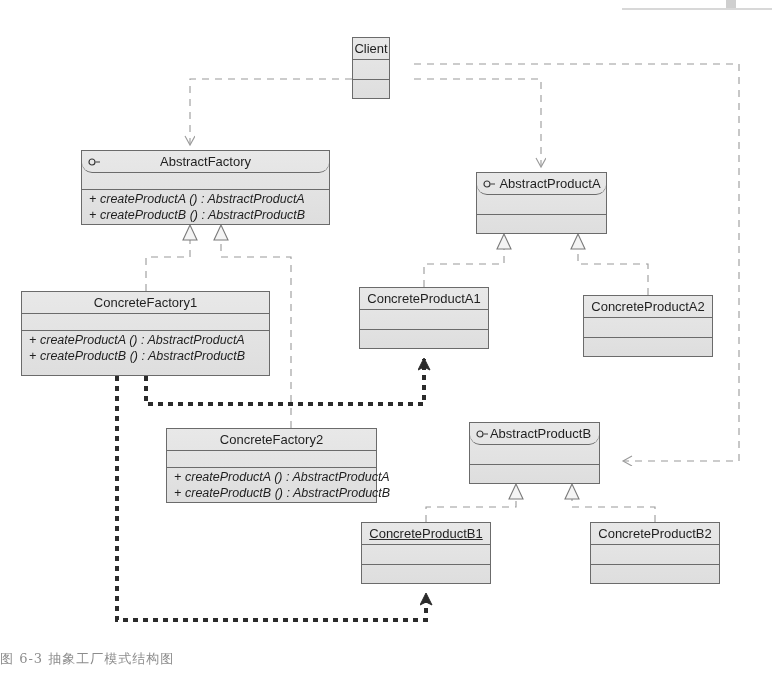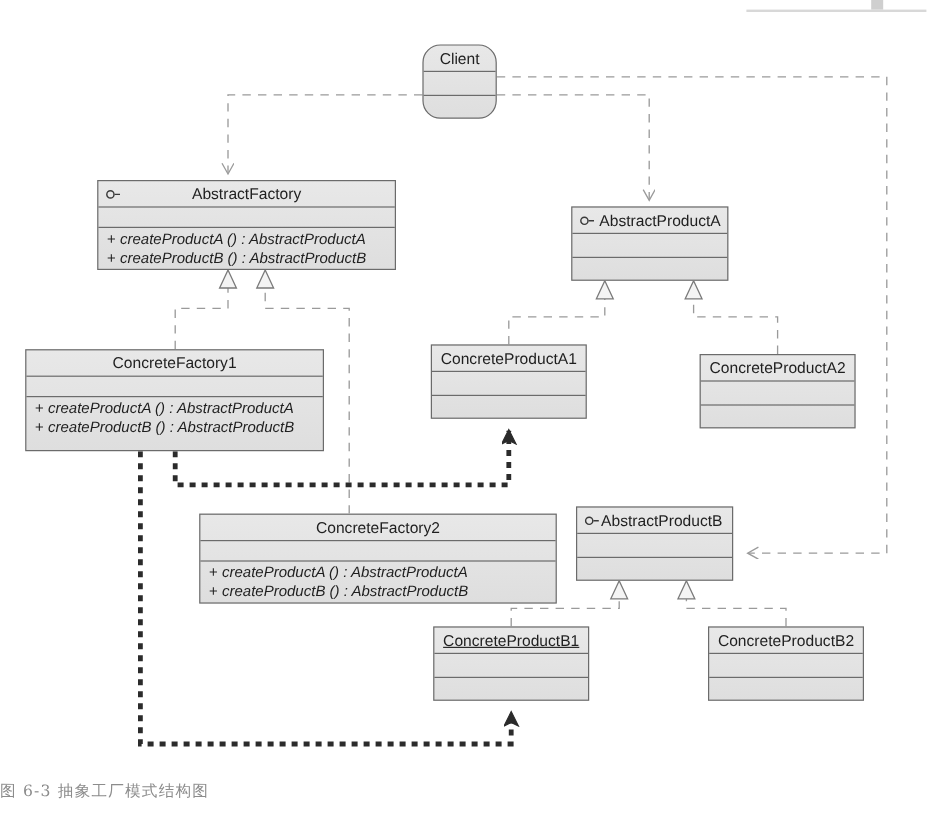--- a/index.html
+++ b/index.html
@@ -41,20 +41,21 @@
     line-height: 21px;
     border-bottom: 1px solid #6b6b6b;
     text-align: center;
     font-size: 13px;
     color: #1f1f1f;
     white-space: nowrap;
     position: relative;
   }
   .uml-name.has-stereo {
     text-align: center;
+    border-radius: 10px;
   }
   .stereo-icon {
     position: absolute;
     left: 6px;
     top: 50%;
     transform: translateY(-50%);
     width: 13px;
     height: 9px;
     pointer-events: none;
   }
@@ -152,21 +153,21 @@
       <path d="M516,484 L509,499 L523,499 Z"></path>
       <path d="M572,484 L565,499 L579,499 Z"></path>
     </g>
 
     <g stroke="#2b2b2b" stroke-width="4" fill="none" stroke-dasharray="5,5" stroke-linecap="butt">
       <path d="M146,366 L146,404 L424,404 L424,359" marker-end="url(#bold-arrow)"></path>
       <path d="M117,366 L117,620 L426,620 L426,594" marker-end="url(#bold-arrow)"></path>
     </g>
   </svg>
 
-  <div class="uml-box" style="left:352px; top:37px; width:62px; height:62px;border-radius:15px;">
+  <div class="uml-box" style="left:352px; top:37px; width:38px; height:62px;">
     <div class="uml-name">Client</div>
     <div class="uml-attrs" style="height:20px;"></div>
     <div class="uml-ops" style="height:19px;"></div>
   </div>
 
   <div class="uml-box" style="left:81px; top:150px; width:249px; height:75px;">
     <div class="uml-name has-stereo">
       <svg class="stereo-icon" viewBox="0 0 13 9">
         <circle cx="4" cy="4.5" r="3" fill="none" stroke="#3a3a3a" stroke-width="1.2"></circle>
         <line x1="7.5" y1="4.5" x2="12" y2="4.5" stroke="#3a3a3a" stroke-width="1.2"></line>
@@ -214,34 +215,34 @@
     <div class="uml-attrs" style="height:20px;"></div>
     <div class="uml-ops" style="height:19px;"></div>
   </div>
 
   <div class="uml-box" style="left:583px; top:295px; width:130px; height:62px;">
     <div class="uml-name">ConcreteProductA2</div>
     <div class="uml-attrs" style="height:20px;"></div>
     <div class="uml-ops" style="height:19px;"></div>
   </div>
 
-  <div class="uml-box" style="left:166px; top:428px; width:298px; height:75px;">
+  <div class="uml-box" style="left:166px; top:428px; width:211px; height:75px;">
     <div class="uml-name">ConcreteFactory2</div>
     <div class="uml-attrs" style="height:17px;"></div>
     <div class="uml-ops">
       <div class="op-row">
         <span class="op-vis">+</span><span>createProductA ()  : AbstractProductA</span>
       </div>
       <div class="op-row">
         <span class="op-vis">+</span><span>createProductB ()  : AbstractProductB</span>
       </div>
     </div>
   </div>
 
-  <div class="uml-box" style="left:480px; top:422px; width:131px; height:62px;">
+  <div class="uml-box" style="left:469px; top:422px; width:131px; height:62px;">
     <div class="uml-name has-stereo">
       <svg class="stereo-icon" viewBox="0 0 13 9">
         <circle cx="4" cy="4.5" r="3" fill="none" stroke="#3a3a3a" stroke-width="1.2"></circle>
         <line x1="7.5" y1="4.5" x2="12" y2="4.5" stroke="#3a3a3a" stroke-width="1.2"></line>
       </svg>
       <span style="padding-left:12px;">AbstractProductB</span>
     </div>
     <div class="uml-attrs" style="height:20px;"></div>
     <div class="uml-ops" style="height:19px;"></div>
   </div>

